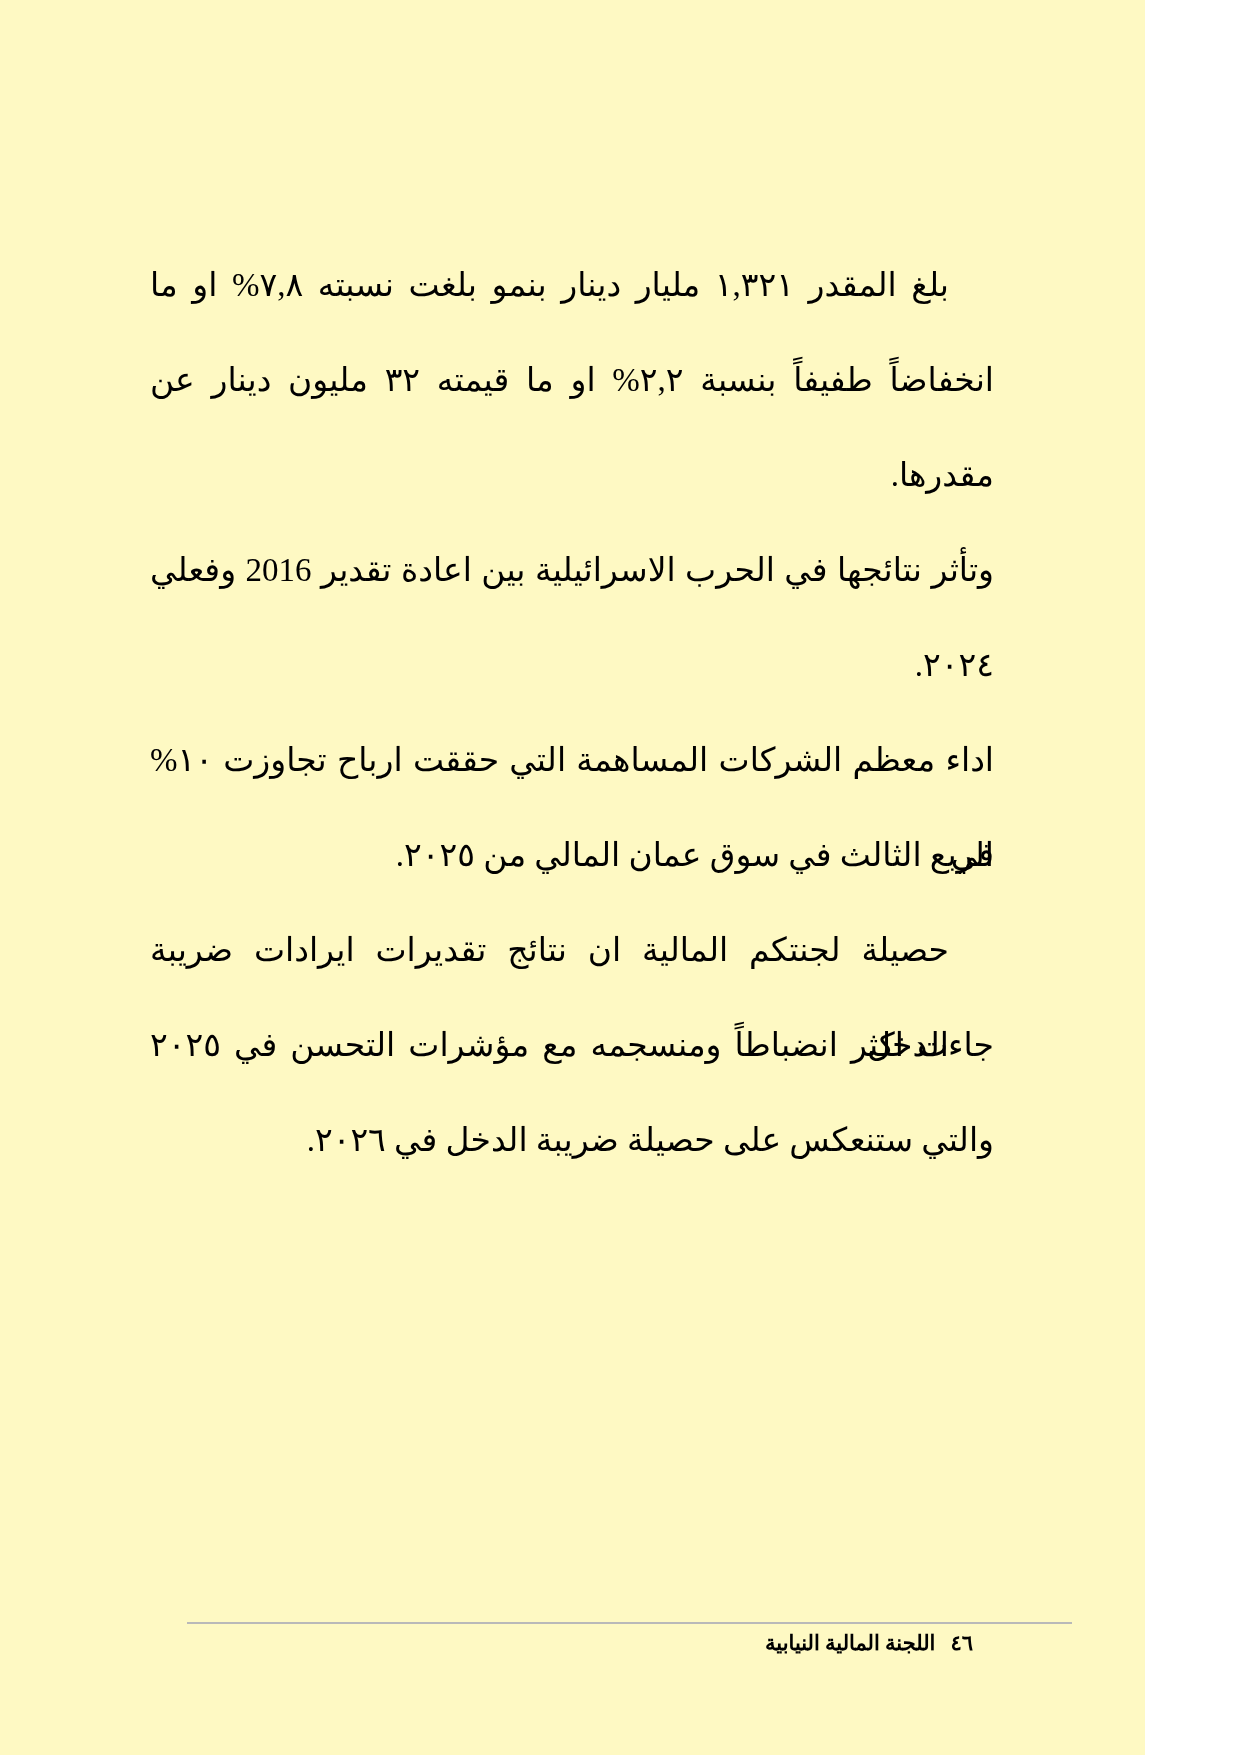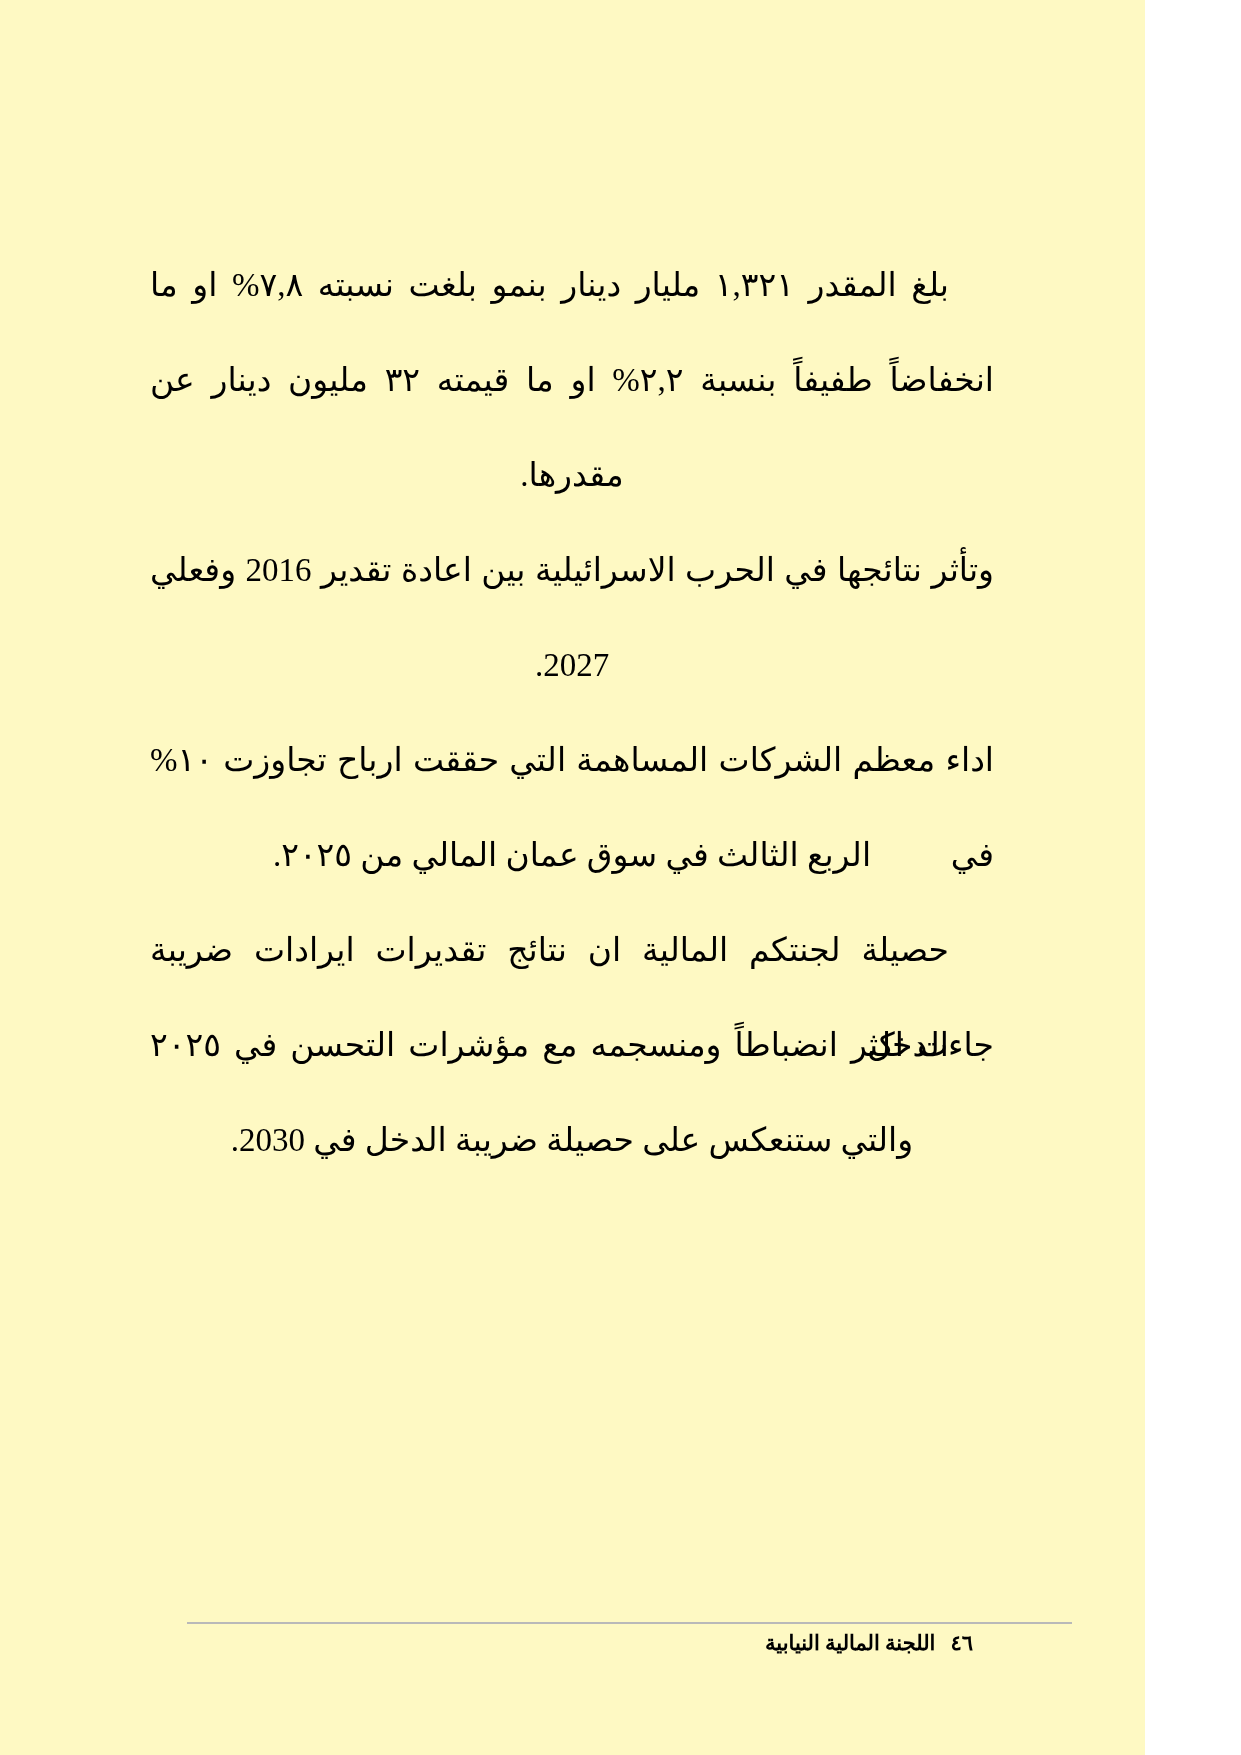--- a/index.html
+++ b/index.html
@@ -26,21 +26,21 @@
     font-size: 33px;
     white-space: nowrap;
     color: #000000;
   }
   .line.justify {
     white-space: normal;
     text-align: justify;
     text-align-last: justify;
   }
   .line.right {
-    text-align: center;
+    text-align: right;
   }
   .line.indent {
     padding-right: 45px;
   }
   .footer-rule {
     position: absolute;
     top: 1622px;
     left: 187px;
     width: 885px;
     height: 2px;
@@ -67,32 +67,32 @@
   <div class="doc-body">
 
     <div class="para">
       <div class="line justify indent">بلغ المقدر ١,٣٢١ مليار دينار بنمو بلغت نسبته ٧,٨% او ما</div>
       <div class="line justify">انخفاضاً طفيفاً بنسبة ٢,٢% او ما قيمته ٣٢ مليون دينار عن</div>
       <div class="line right">مقدرها.</div>
     </div>
 
     <div class="para">
       <div class="line justify">وتأثر نتائجها في الحرب الاسرائيلية بين اعادة تقدير 2016 وفعلي</div>
-      <div class="line right">2027.</div>
+      <div class="line right">٢٠٢٤.</div>
     </div>
 
     <div class="para">
       <div class="line justify">اداء معظم الشركات المساهمة التي حققت ارباح تجاوزت ١٠% في</div>
       <div class="line right">الربع الثالث في سوق عمان المالي من ٢٠٢٥.</div>
     </div>
 
     <div class="para">
       <div class="line justify indent">حصيلة لجنتكم المالية ان نتائج تقديرات ايرادات ضريبة الدخل</div>
       <div class="line justify">جاءت اكثر انضباطاً ومنسجمه مع مؤشرات التحسن في ٢٠٢٥</div>
-      <div class="line right">والتي ستنعكس على حصيلة ضريبة الدخل في 2030.</div>
+      <div class="line right">والتي ستنعكس على حصيلة ضريبة الدخل في ٢٠٢٦.</div>
     </div>
 
   </div>
 
   <div class="footer-rule"></div>
 
   <div class="footer-text">
     <span class="page-num">٤٦</span><span>اللجنة المالية النيابية</span>
   </div>
 

